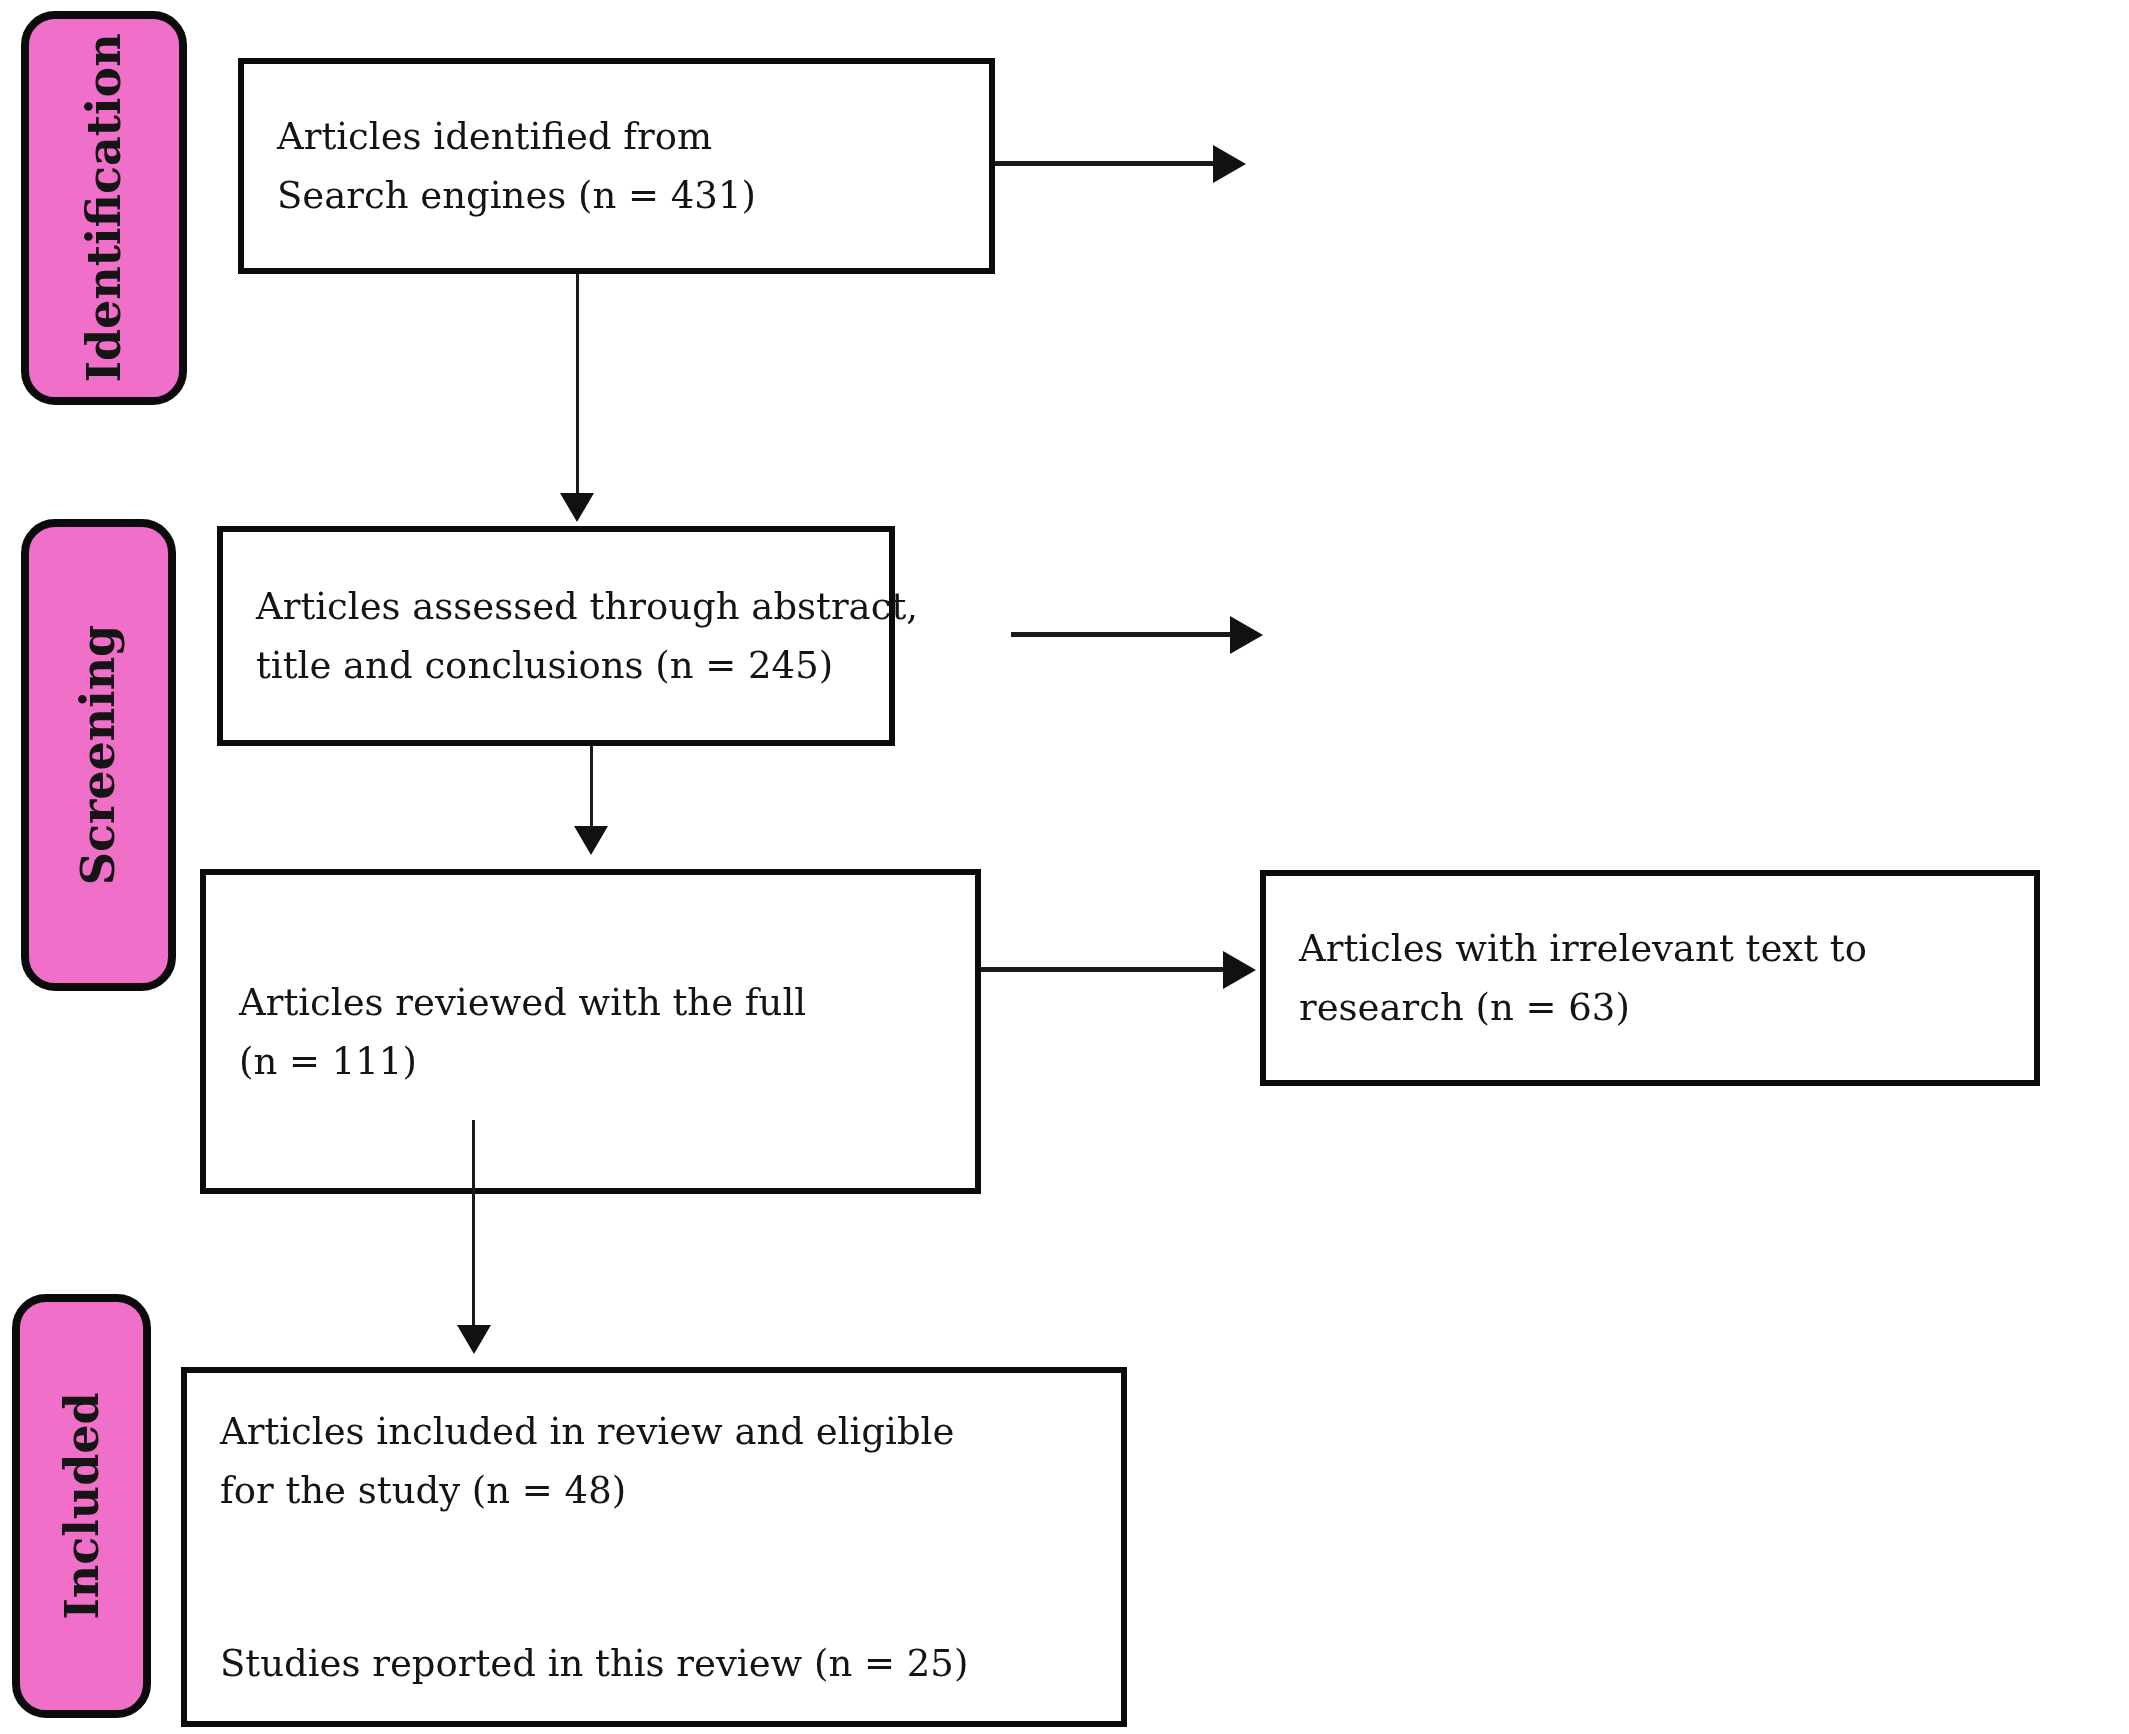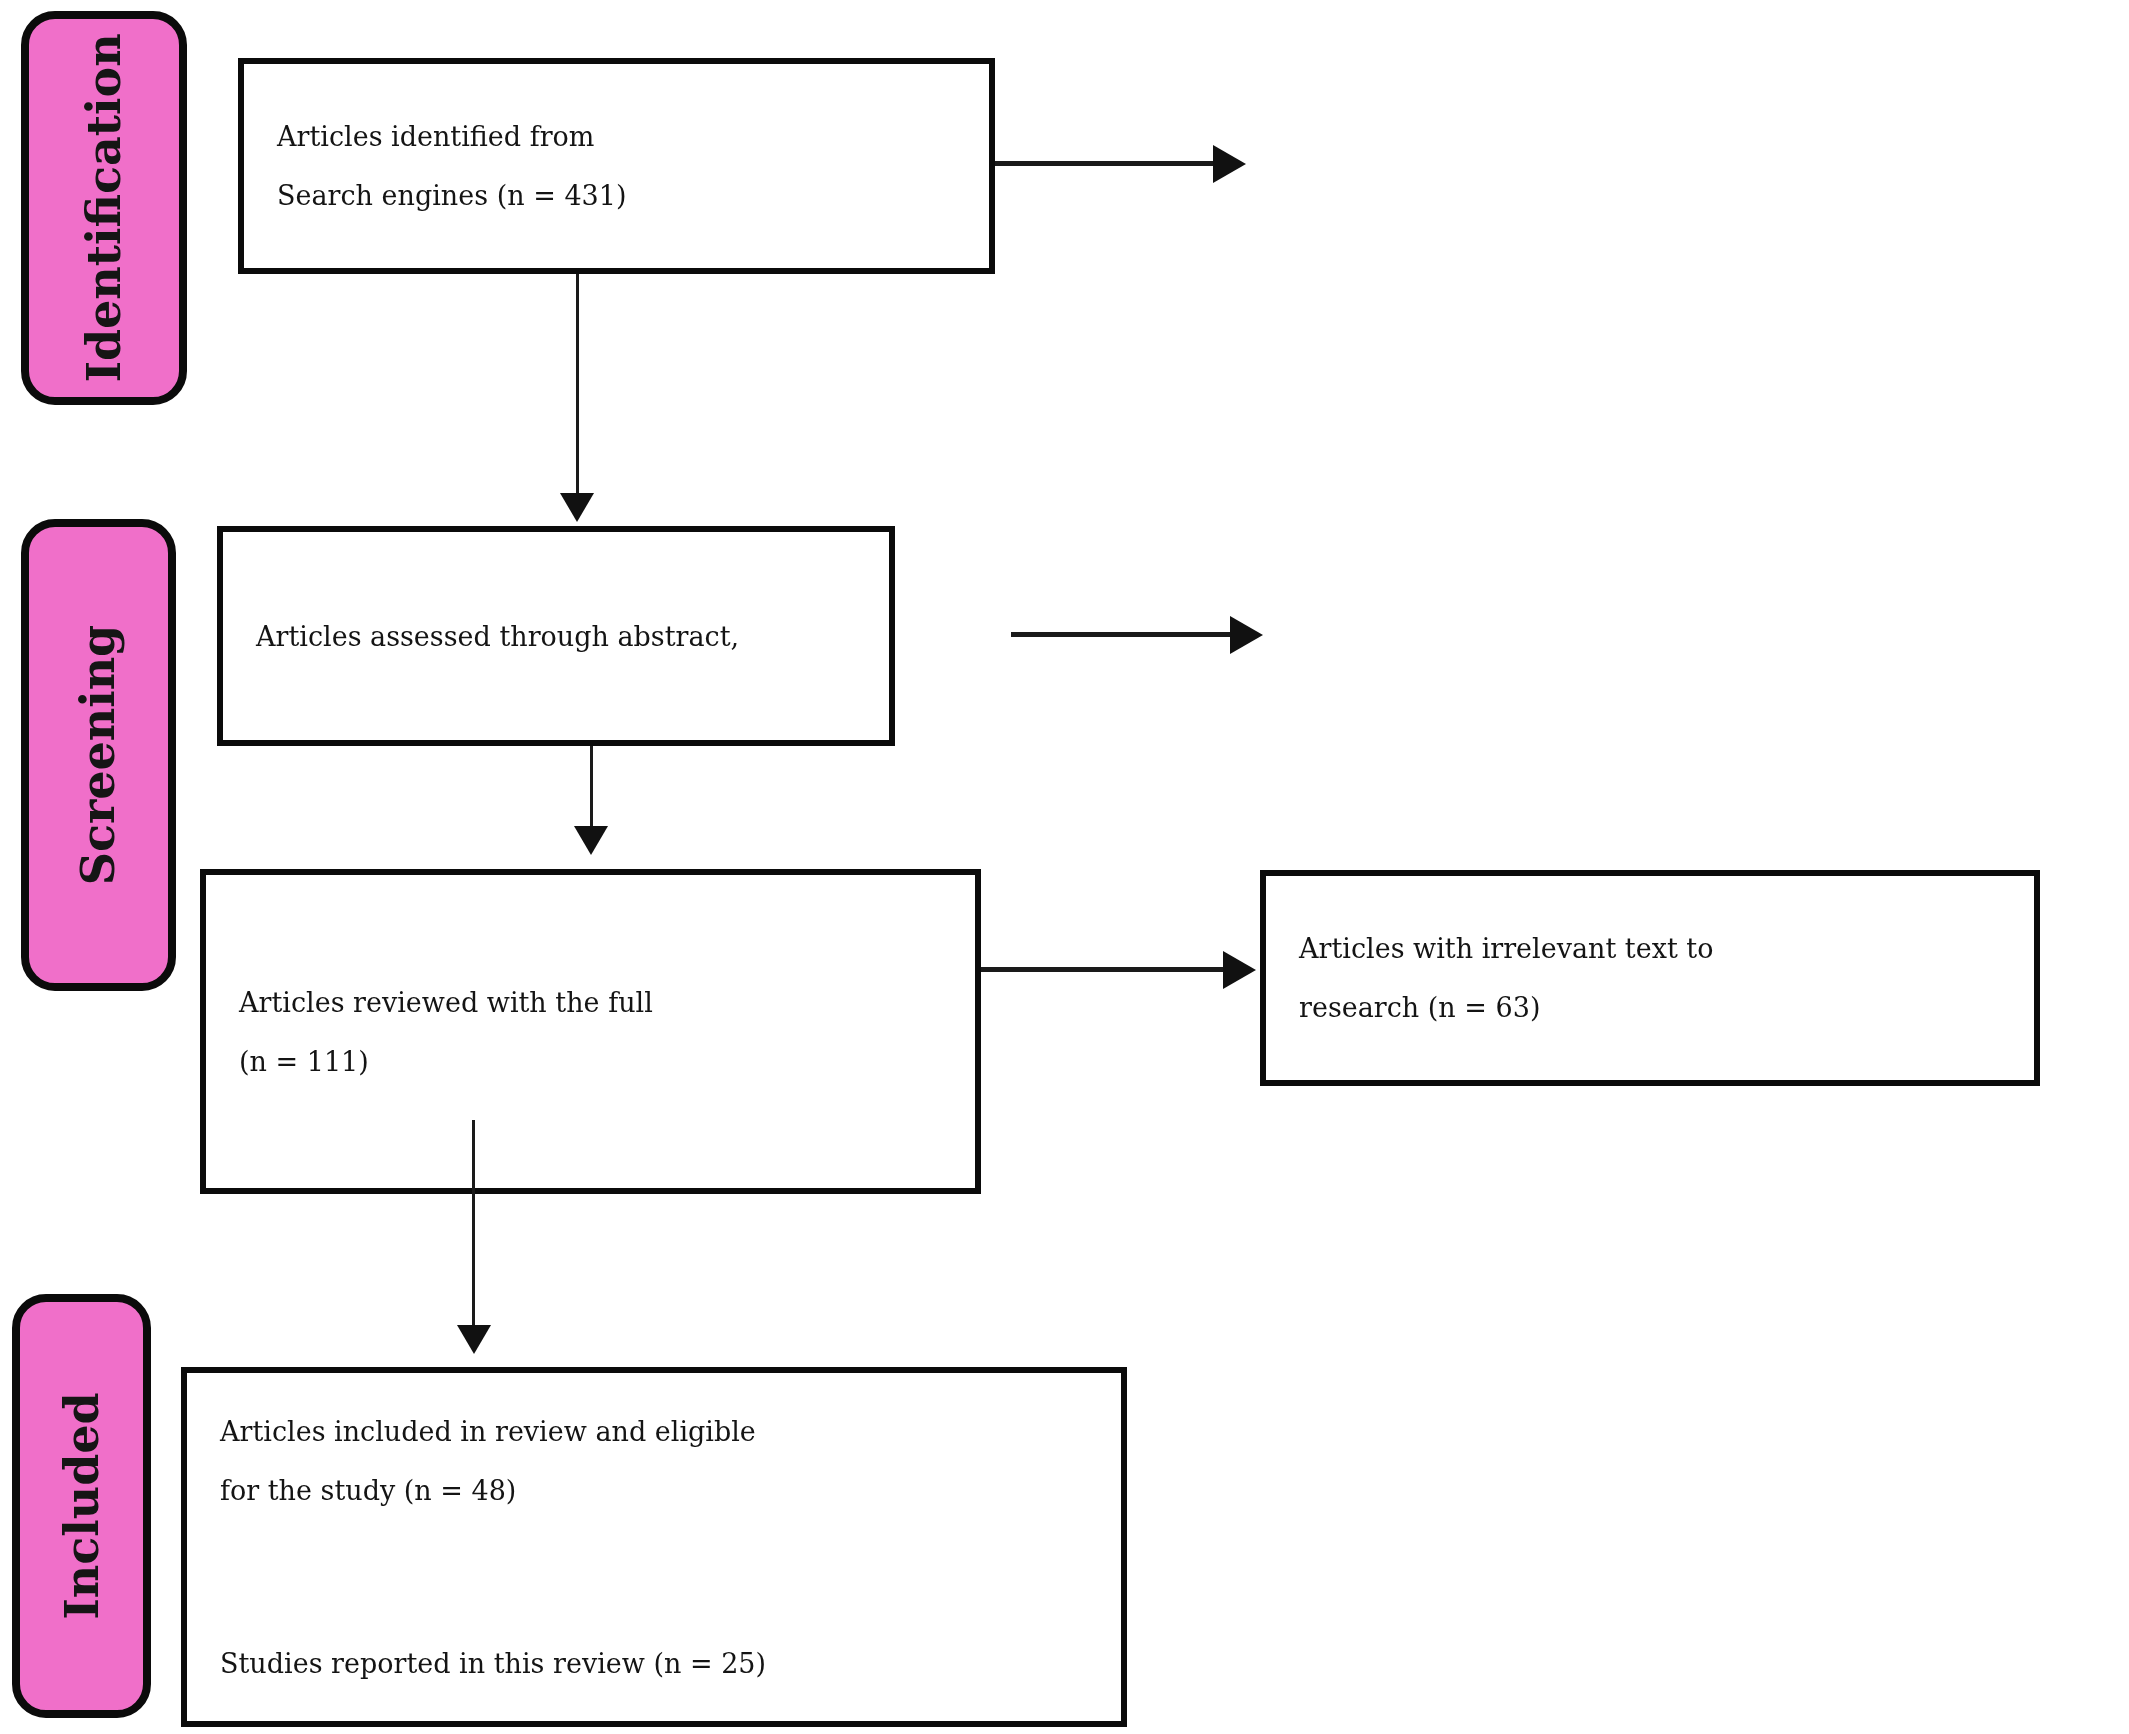--- a/index.html
+++ b/index.html
@@ -13,21 +13,21 @@
   #canvas{position:absolute;left:0;top:0;width:2129px;height:1735px;background:#fff;}
 
   .stage{position:absolute;background:var(--stage-fill);
          border:8.1px solid var(--outline);border-radius:34px;
          display:flex;align-items:center;justify-content:center;box-sizing:border-box;}
   .stage-text{transform:rotate(-90deg);white-space:nowrap;
               font-weight:700;font-size:46px;color:#151515;}
 
   .flowbox{position:absolute;background:#ffffff;border:6.9px solid var(--outline);
            box-sizing:border-box;display:flex;flex-direction:column;justify-content:center;
-           font-size:27px;line-height:59px;padding:0 33px;color:var(--text);}
+           font-size:37px;line-height:59px;padding:0 33px;color:var(--text);}
   .flowbox .line{white-space:nowrap;}
   .it{font-style:italic;}
   .para-gap{margin-top:114px;}
 
   .shaft-v{position:absolute;width:3.1px;background:#1a1a1a;}
   .head-down{position:absolute;width:0;height:0;
              border-top:29px solid #111;border-left:17px solid transparent;border-right:17px solid transparent;}
   .shaft-h{position:absolute;height:5px;background:#1a1a1a;}
   .head-right{position:absolute;width:0;height:0;
               border-left:33px solid #111;border-top:19px solid transparent;border-bottom:19px solid transparent;}
@@ -50,20 +50,21 @@
   </div>
 
   <div class="flowbox" style="left:238px;top:58px;width:757px;height:216px;">
     <div class="line">Articles identified from</div>
     <div class="line">Search engines (n = 431)</div>
   </div>
 
 
   <div class="flowbox" style="left:217px;top:526px;width:678px;height:220px;">
     <div class="line">Articles assessed through abstract,</div>
+    <div class="line">title and conclusions (n = 245)</div>
   </div>
 
 
   <div class="flowbox" style="left:200px;top:869px;width:781px;height:325px;">
     <div class="line">Articles reviewed with the full</div>
     <div class="line">(n = 111)</div>
   </div>
 
   <div class="flowbox" style="left:1260px;top:870px;width:780px;height:216px;">
     <div class="line">Articles with irrelevant text to</div>

